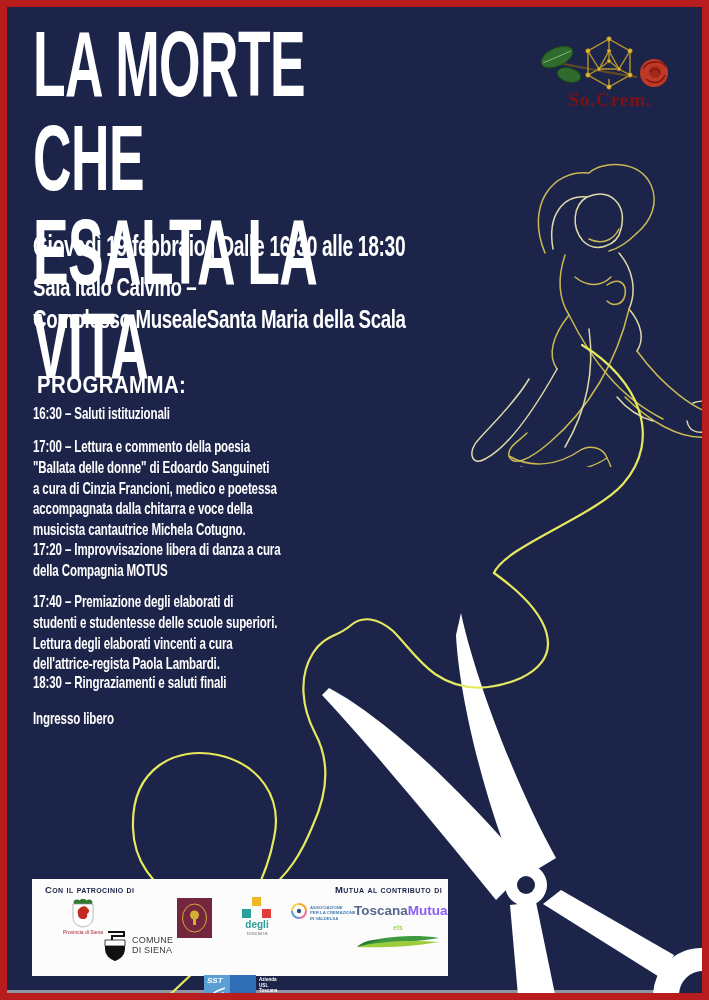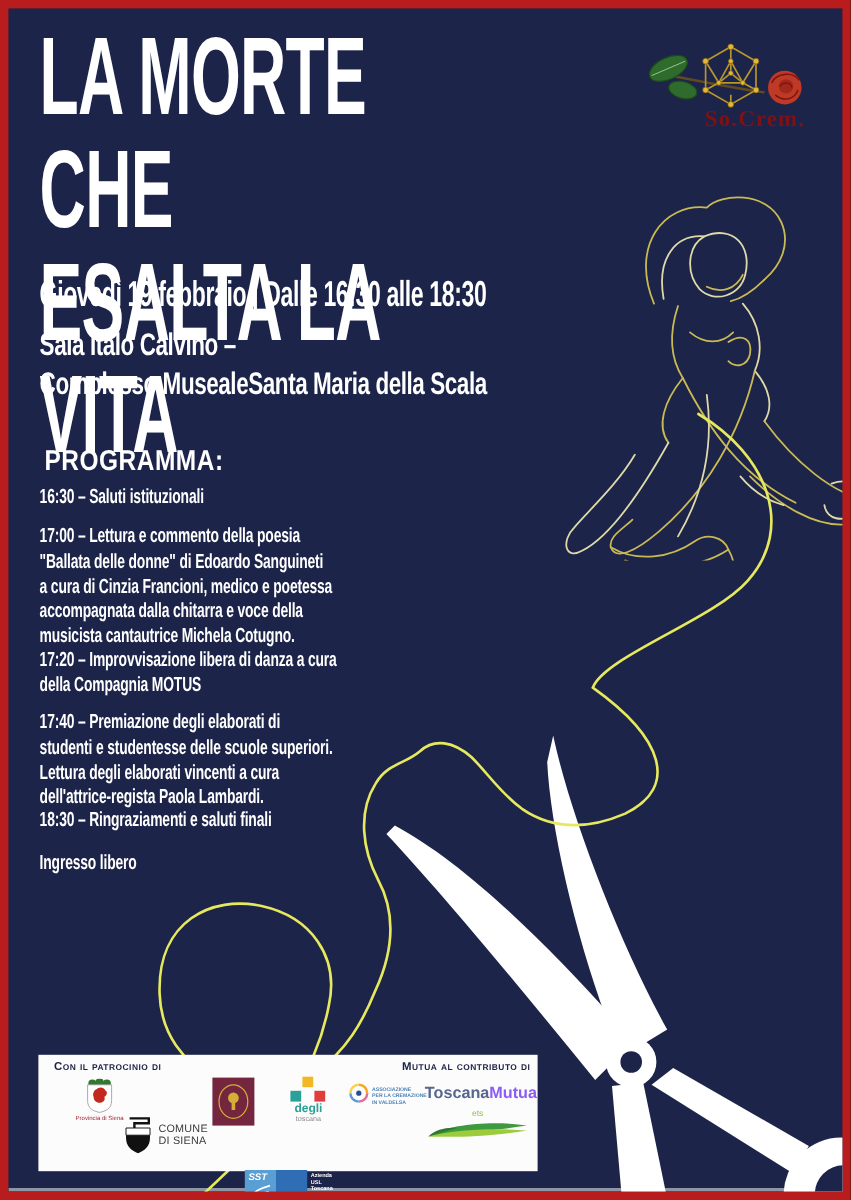--- a/index.html
+++ b/index.html
@@ -16,21 +16,21 @@
   .location{left:26px;top:264px;font-size:26px;line-height:32px;transform:scaleX(0.72);letter-spacing:-0.5px;}
   .prog-head{left:30px;top:364px;font-size:24px;transform:scaleX(0.85);letter-spacing:0.5px;}
   .prog{font-size:17px;line-height:20.8px;letter-spacing:-0.2px;transform:scaleX(0.68);left:26px;}
   .p0{top:397px}.p1{top:430px}.p2{top:533px}.p3{top:585px}.p4{top:666px}.p5{top:702px}
 
   .overlay{position:absolute;left:0;top:0;width:709px;height:1000px;}
   .z1{z-index:1}.z2{z-index:2}.z3{z-index:3}.z4{z-index:4}
 
   
   .socrem{position:absolute;left:512px;top:24px;width:175px;height:84px;z-index:2;}
-  .socrem-text{position:absolute;left:30px;top:58px;width:122px;text-align:right;
+  .socrem-text{position:absolute;left:30px;top:58px;width:122px;text-align:center;
     font-family:"Liberation Serif",serif;font-weight:bold;font-size:19px;color:#7c1116;letter-spacing:1px;}
 
   
   .footer{position:absolute;left:25px;top:872px;width:416px;height:97px;background:#fcfcfc;z-index:5;}
   .hdr{position:absolute;font-size:9.5px;font-weight:bold;color:#1a2145;font-variant:small-caps;letter-spacing:0.4px;}
   .pat{left:13px;top:5px;}
   .contrib{right:6px;top:5px;}
   .sp{position:absolute;}
   .prov-cap{position:absolute;left:-14px;top:30px;width:78px;text-align:center;font-size:5px;color:#a23;}
   .comune-txt{position:absolute;left:30px;top:5px;font-size:9px;line-height:10px;color:#3a3a3a;white-space:pre-line;letter-spacing:0.2px;}

